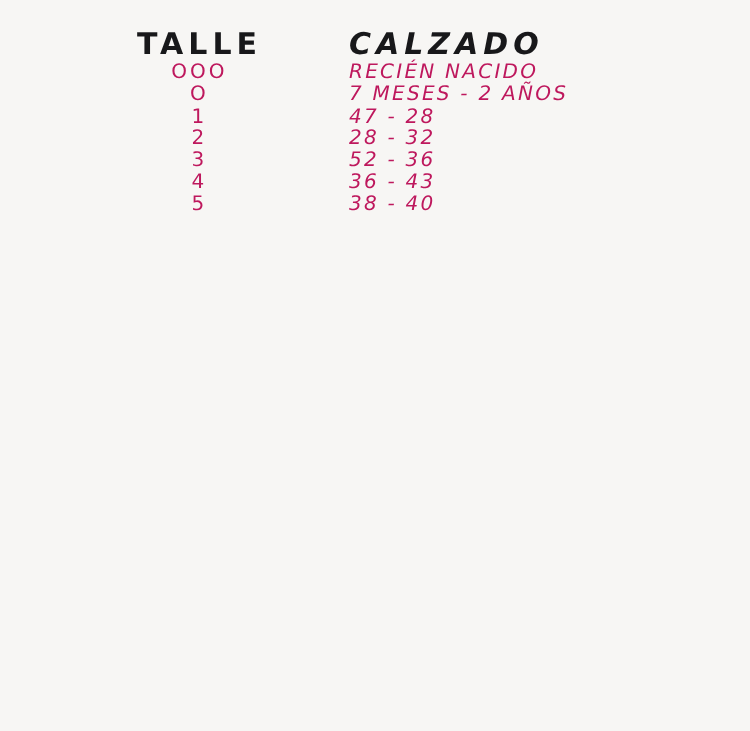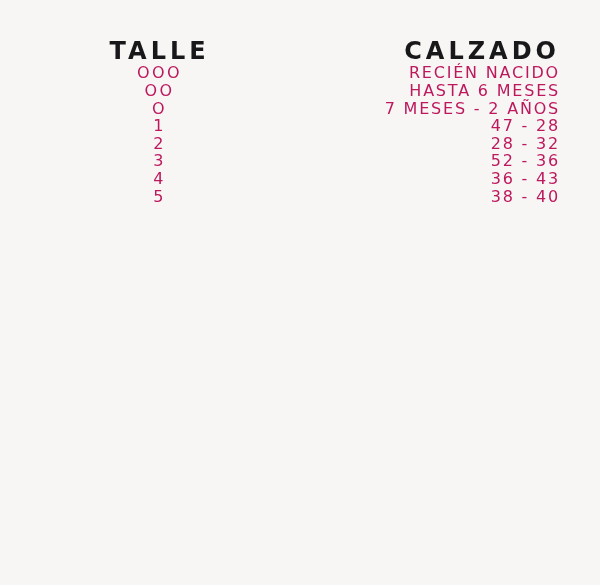--- a/index.html
+++ b/index.html
@@ -14,39 +14,40 @@
     color: #1b1b1b;
     overflow: hidden;
   }
   .sheet {
     width: 600px;
     height: 416px;
     box-sizing: border-box;
     display: flex;
     flex-direction: column;
     align-items: center;
-    padding-top: 38px;
+    padding-top: 22px;
   }
   table.size-table {
     border-collapse: collapse;
     width: 520px;
     table-layout: fixed;
   }
   table.size-table th,
   table.size-table td {
     padding: 0;
     border: 0;
   }
   .col-talle {
     width: 46%;
     text-align: center;
   }
   .col-calzado {
     width: 54%;
-    text-align: right;
+    text-align: left;
+    font-style: italic;
   }
   .head-cell {
     font-size: 24px;
     font-weight: 700;
     letter-spacing: 4px;
     padding-bottom: 26px;
     line-height: 1.1;
     color: #18181a;
   }
   .cell {
@@ -74,24 +75,20 @@
         <th class="head-cell col-talle">TALLE</th>
         <th class="head-cell col-calzado">CALZADO</th>
       </tr>
     </thead>
     <tbody>
       <tr>
         <td class="cell cell-talle col-talle">OOO</td>
         <td class="cell cell-calzado col-calzado">RECIÉN NACIDO</td>
       </tr>
       <tr>
-        <td class="cell cell-talle col-talle">OO</td>
-        <td class="cell cell-calzado col-calzado">HASTA 6 MESES</td>
-      </tr>
-      <tr>
         <td class="cell cell-talle col-talle">O</td>
         <td class="cell cell-calzado col-calzado">7 MESES - 2 AÑOS</td>
       </tr>
       <tr>
         <td class="cell cell-talle col-talle">1</td>
         <td class="cell cell-calzado col-calzado">47 - 28</td>
       </tr>
       <tr>
         <td class="cell cell-talle col-talle">2</td>
         <td class="cell cell-calzado col-calzado">28 - 32</td>

